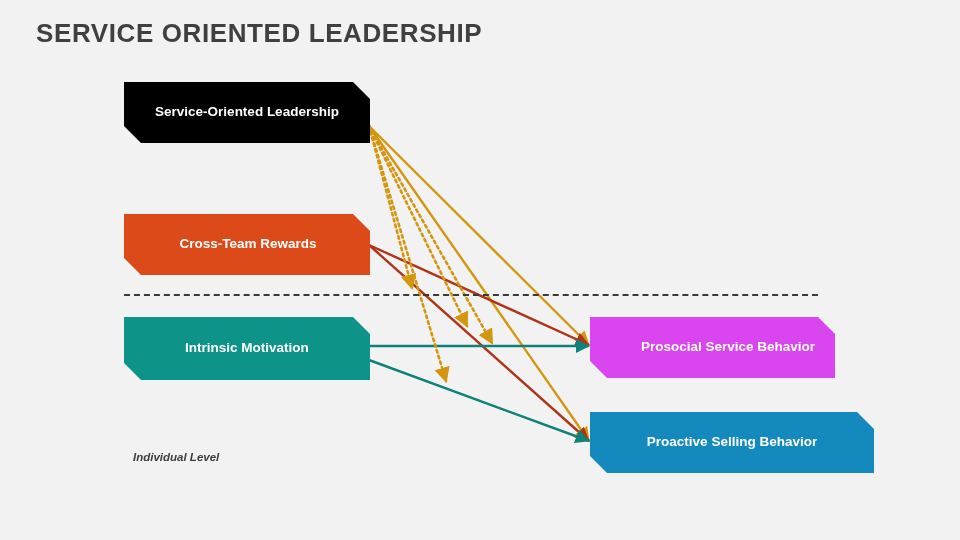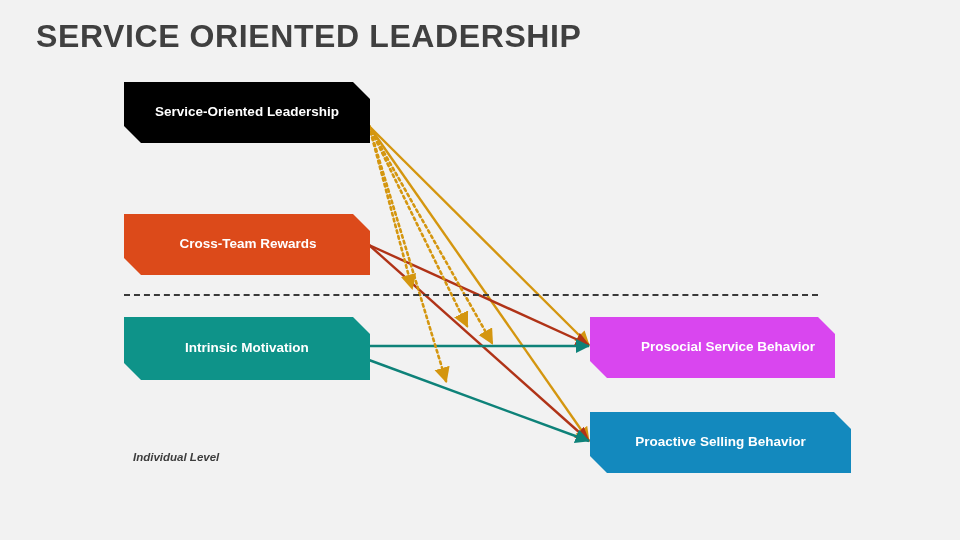--- a/index.html
+++ b/index.html
@@ -19,21 +19,21 @@
     position: absolute;
     left: 0; top: 0;
     width: 960px;
     height: 540px;
     background: #f2f2f2;
   }
   #title {
     position: absolute;
     left: 36px;
     top: 18px;
-    font-size: 32px;
+    font-size: 26px;
     font-weight: bold;
     color: #404040;
     letter-spacing: 0.6px;
     white-space: nowrap;
     font-family: "Liberation Sans", sans-serif;
   }
   
   #connectors {
     position: absolute;
     left: 0; top: 0;
@@ -127,19 +127,19 @@
   </div>
 
   <div class="node" id="node-2" style="left:124px; top:317px; width:246px; height:63px; background:#0e9389;">
     <span class="node-label">Intrinsic Motivation</span>
   </div>
 
   <div class="node" id="node-3" style="left:590px; top:317px; width:245px; height:61px; background:#d946ef;padding-left:41px;">
     <span class="node-label">Prosocial Service Behavior</span>
   </div>
 
-  <div class="node" id="node-4" style="left:590px; top:412px; width:261px; height:61px; background:#1389be;">
+  <div class="node" id="node-4" style="left:590px; top:412px; width:284px; height:61px; background:#1389be;">
     <span class="node-label">Proactive Selling Behavior</span>
   </div>
 
   <div id="level-label">Individual Level</div>
 
 </div>
 
 </body></html>

